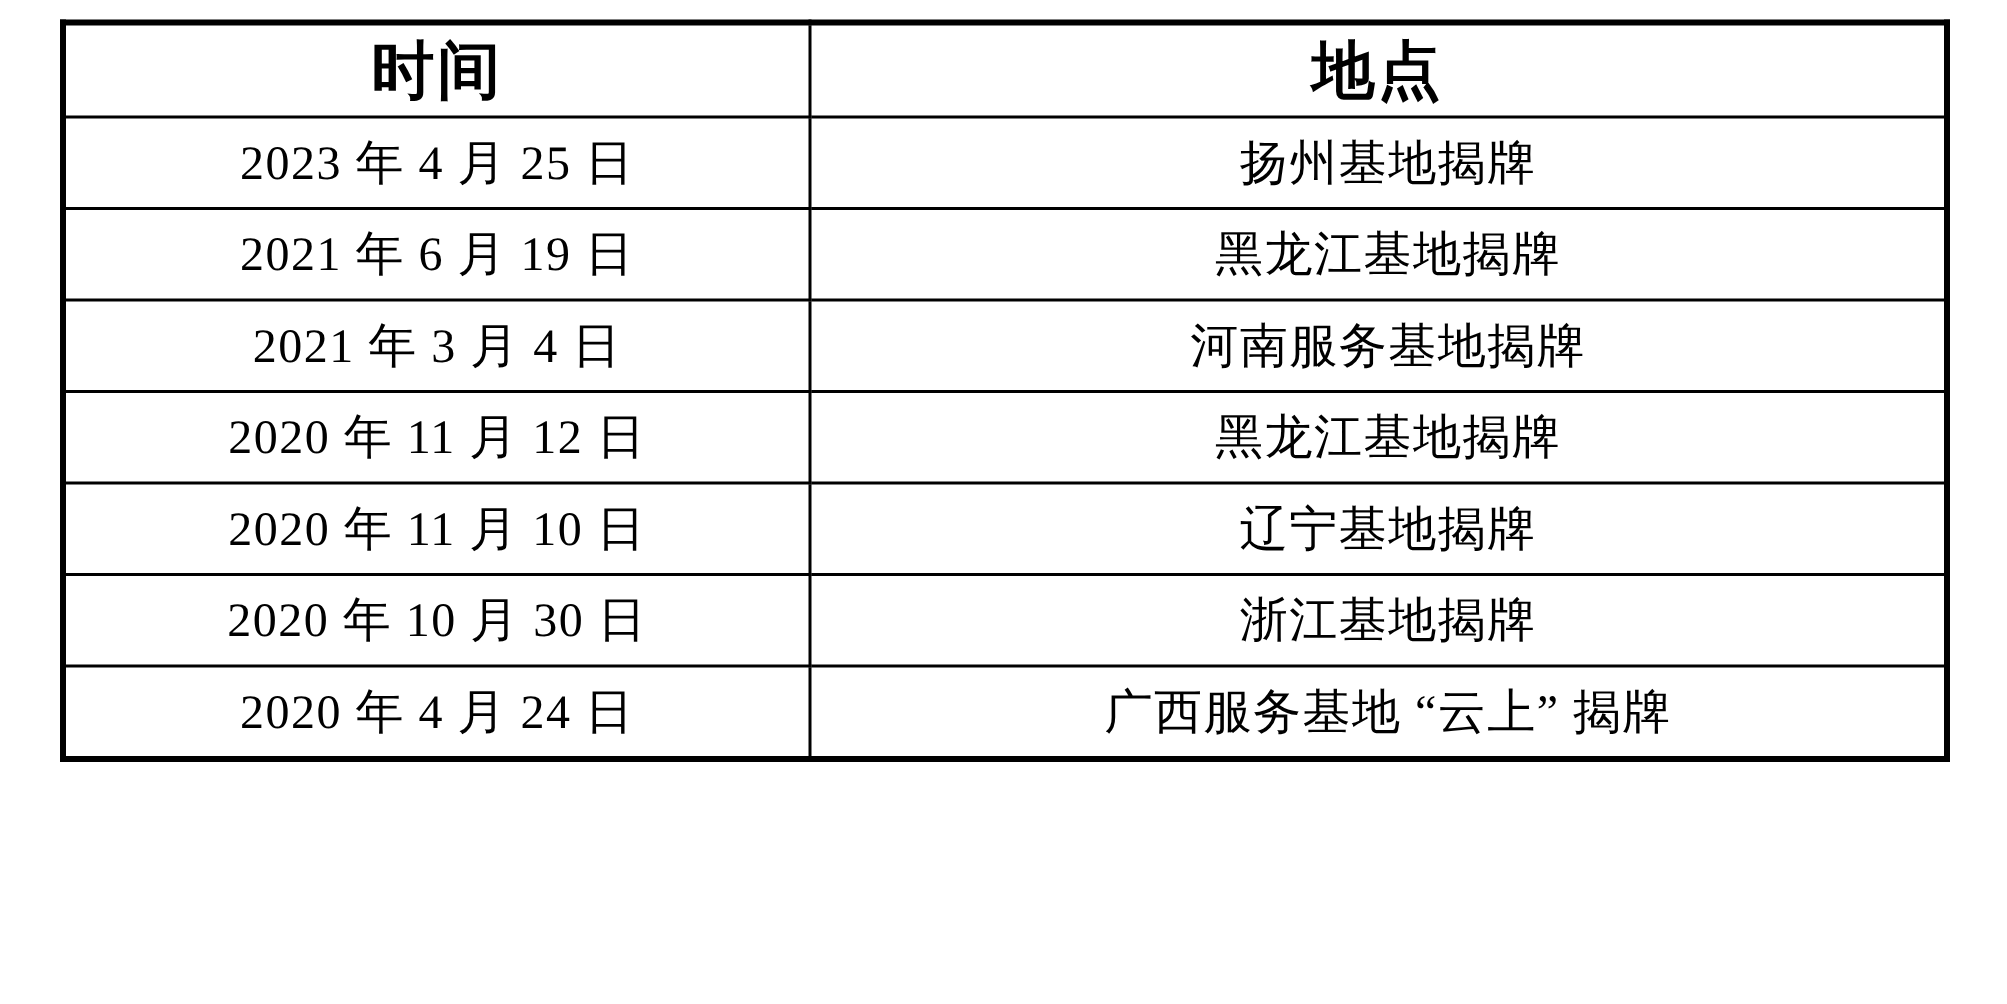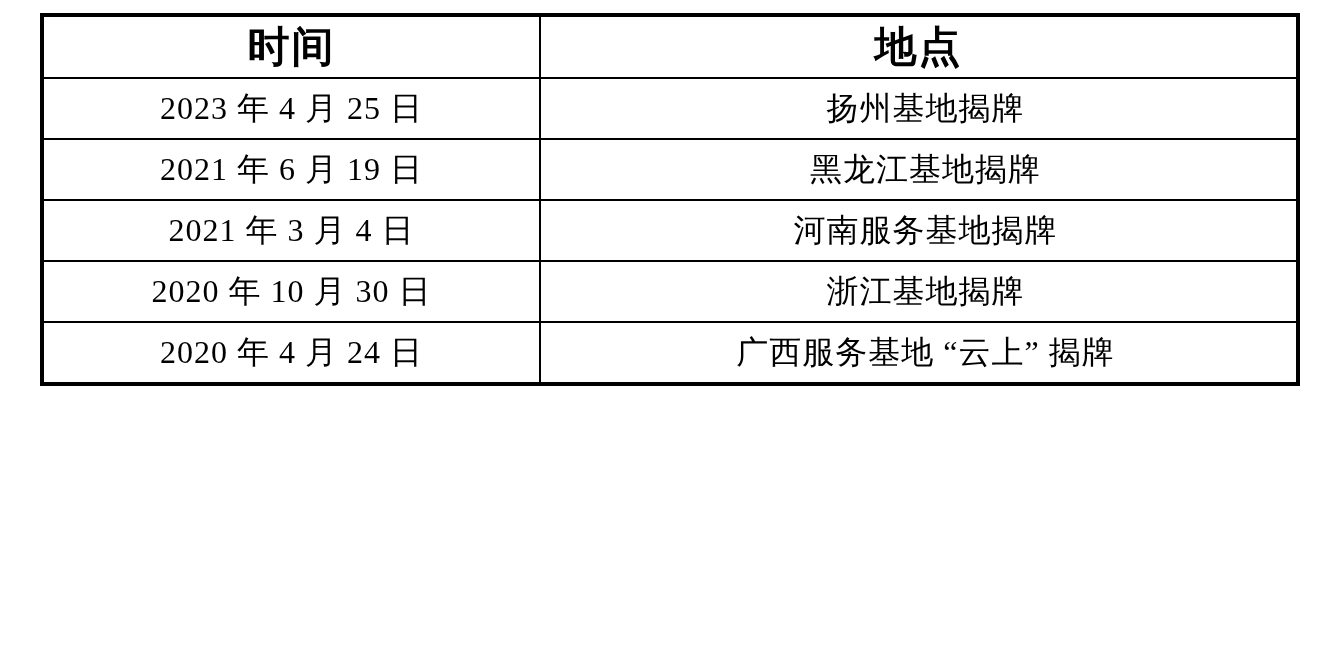--- a/index.html
+++ b/index.html
@@ -77,20 +77,28 @@
       </tr>
       <tr>
         <td class="cell-time">2021 年 6 月 19 日</td>
         <td class="cell-location">黑龙江基地揭牌</td>
       </tr>
       <tr>
         <td class="cell-time">2021 年 3 月 4 日</td>
         <td class="cell-location">河南服务基地揭牌</td>
       </tr>
       <tr>
+        <td class="cell-time">2020 年 11 月 12 日</td>
+        <td class="cell-location">黑龙江基地揭牌</td>
+      </tr>
+      <tr>
+        <td class="cell-time">2020 年 11 月 10 日</td>
+        <td class="cell-location">辽宁基地揭牌</td>
+      </tr>
+      <tr>
         <td class="cell-time">2020 年 10 月 30 日</td>
         <td class="cell-location">浙江基地揭牌</td>
       </tr>
       <tr>
         <td class="cell-time">2020 年 4 月 24 日</td>
         <td class="cell-location">广西服务基地 “云上” 揭牌</td>
       </tr>
     </tbody>
 </table>
 

